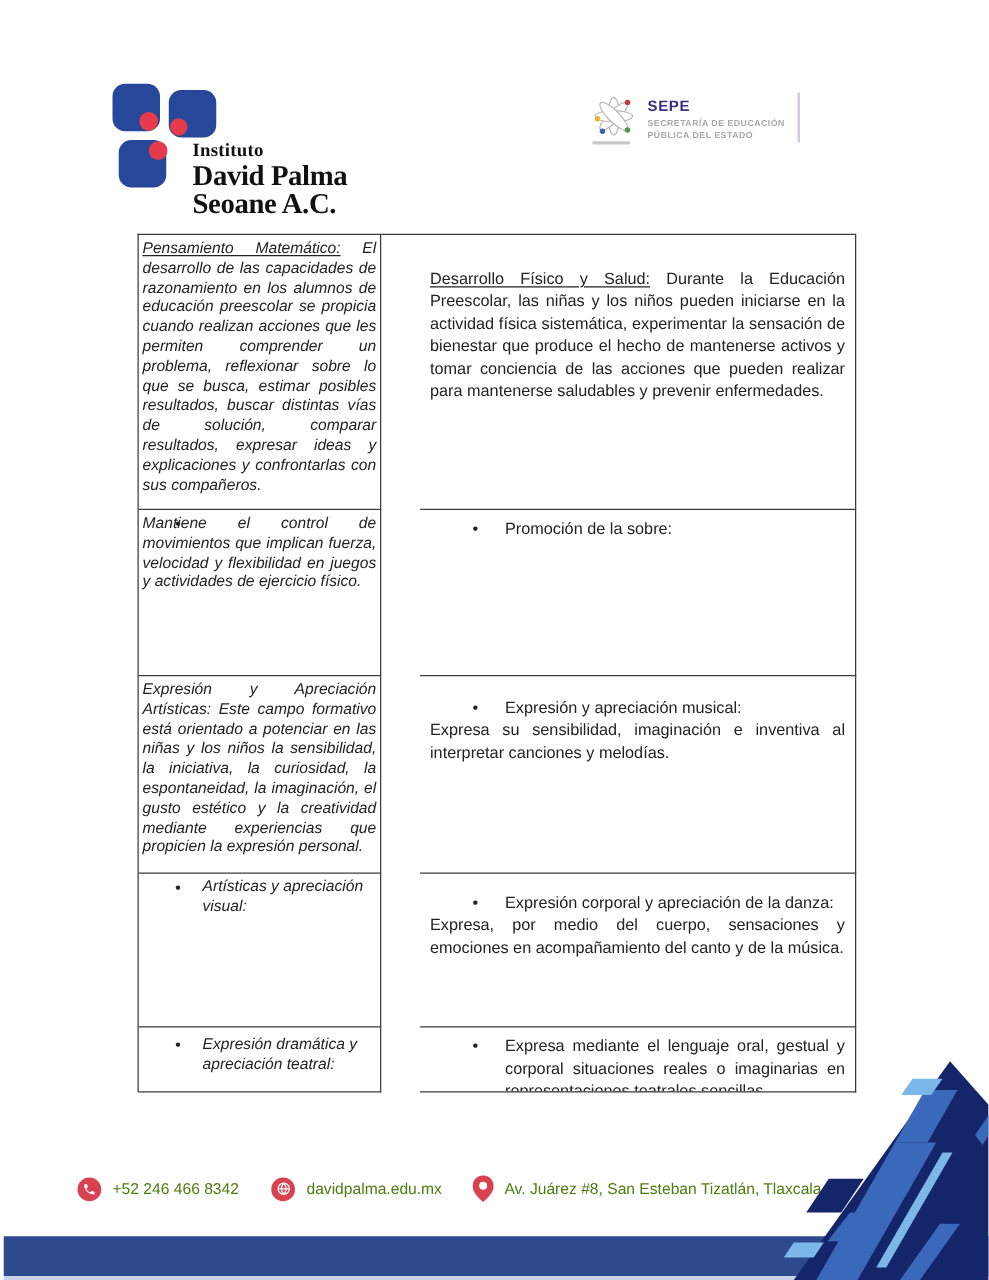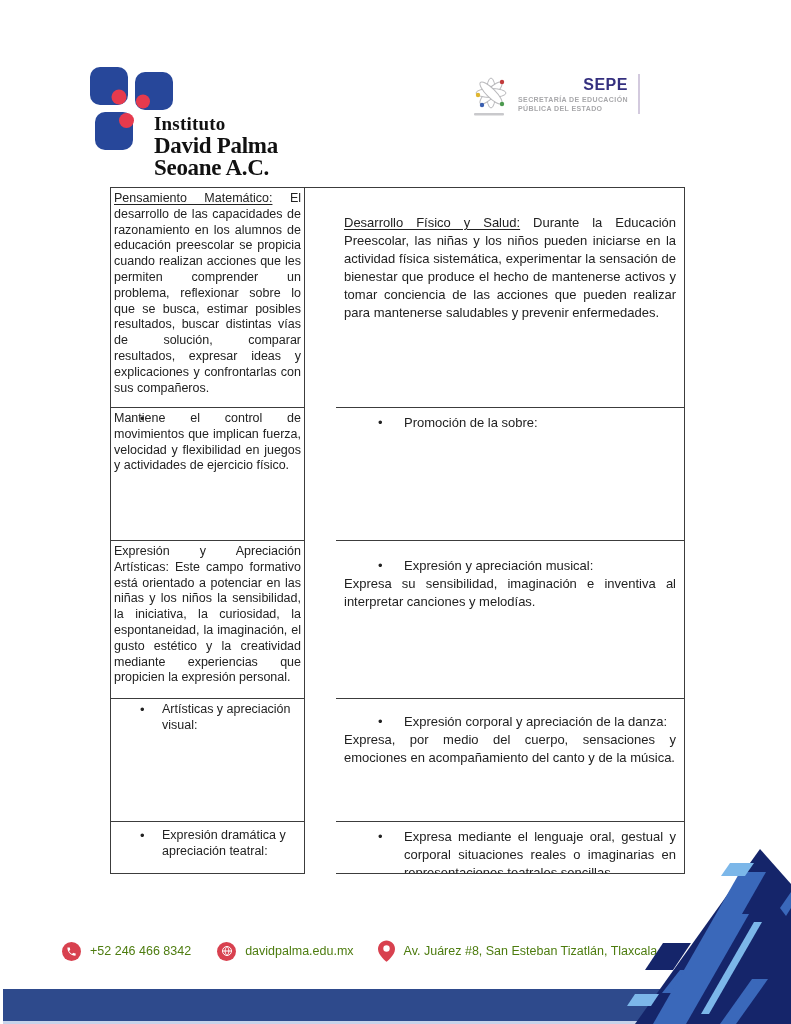--- a/index.html
+++ b/index.html
@@ -3,38 +3,38 @@
 <meta charset="utf-8">
 <style>
   html,body{margin:0;padding:0;background:#ffffff;}
   .page{position:relative;width:791px;height:1024px;background:#ffffff;overflow:hidden;
         font-family:"Liberation Sans",sans-serif;color:#222;}
 
   
   .logo{position:absolute;left:88px;top:64px;width:230px;height:120px;}
   .logo svg{position:absolute;left:0;top:0;}
   .logo-text{position:absolute;left:66px;top:49px;font-family:"Liberation Serif",serif;color:#111;}
-  .logo-inst{font-size:19px;font-weight:700;letter-spacing:.2px;}
+  .logo-inst{font-size:15px;font-weight:700;letter-spacing:.2px;}
   .logo-name{font-size:23px;font-weight:700;line-height:22px;letter-spacing:-.3px;}
 
   
   .gov{position:absolute;left:472px;top:74px;display:flex;align-items:flex-start;}
   .gov-flower{width:38px;height:44px;margin-right:8px;}
   .gov-block{display:flex;flex-direction:column;}
-  .gov-acronym{font-size:16px;font-weight:700;color:#35307f;letter-spacing:.5px;line-height:22px;text-align:right;}
+  .gov-acronym{font-size:12px;font-weight:700;color:#35307f;letter-spacing:.5px;line-height:22px;}
   .gov-sub{font-size:7px;color:#a8a8ab;font-weight:700;letter-spacing:.4px;line-height:8.5px;}
   .gov-divider{width:2px;background:#d3cade;height:40px;margin:0 10px;}
 
   
   .doc-table{position:absolute;left:110px;top:187px;display:grid;
              grid-template-columns:194px 380px;
              grid-template-rows:220px 133px 158px 123px 52px;
              border-top:1px solid #3c3c3c;border-left:1px solid #3c3c3c;}
   .cell{border-right:1px solid #3c3c3c;border-bottom:1px solid #3c3c3c;overflow:hidden;box-sizing:border-box;}
-  .cl{padding:3px 3px 16px 3px;font-size:12.5px;line-height:15.8px;}
+  .cl{padding:3px 3px 16px 3px;font-size:12.5px;line-height:15.8px;font-style:italic;}
   .cr{padding:4px 8px;font-size:13px;line-height:18px;margin-left:31px;}
   .para{margin:0;text-align:justify;}
   .u{text-decoration:underline;text-underline-offset:2px;}
   .pt26{padding-top:26px;} .pt16{padding-top:16px;} .pt14{padding-top:14px;} .pt6{padding-top:6px;}
   .blt{position:relative;margin:0;text-align:left;}
   .cl .blt{padding-left:48px;}
   .cr .blt{padding-left:60px;}
   .dot{position:absolute;font-size:13px;}
   .cl .dot{left:26px;} .cr .dot{left:34px;}
   .blt-just{text-align:justify;}

